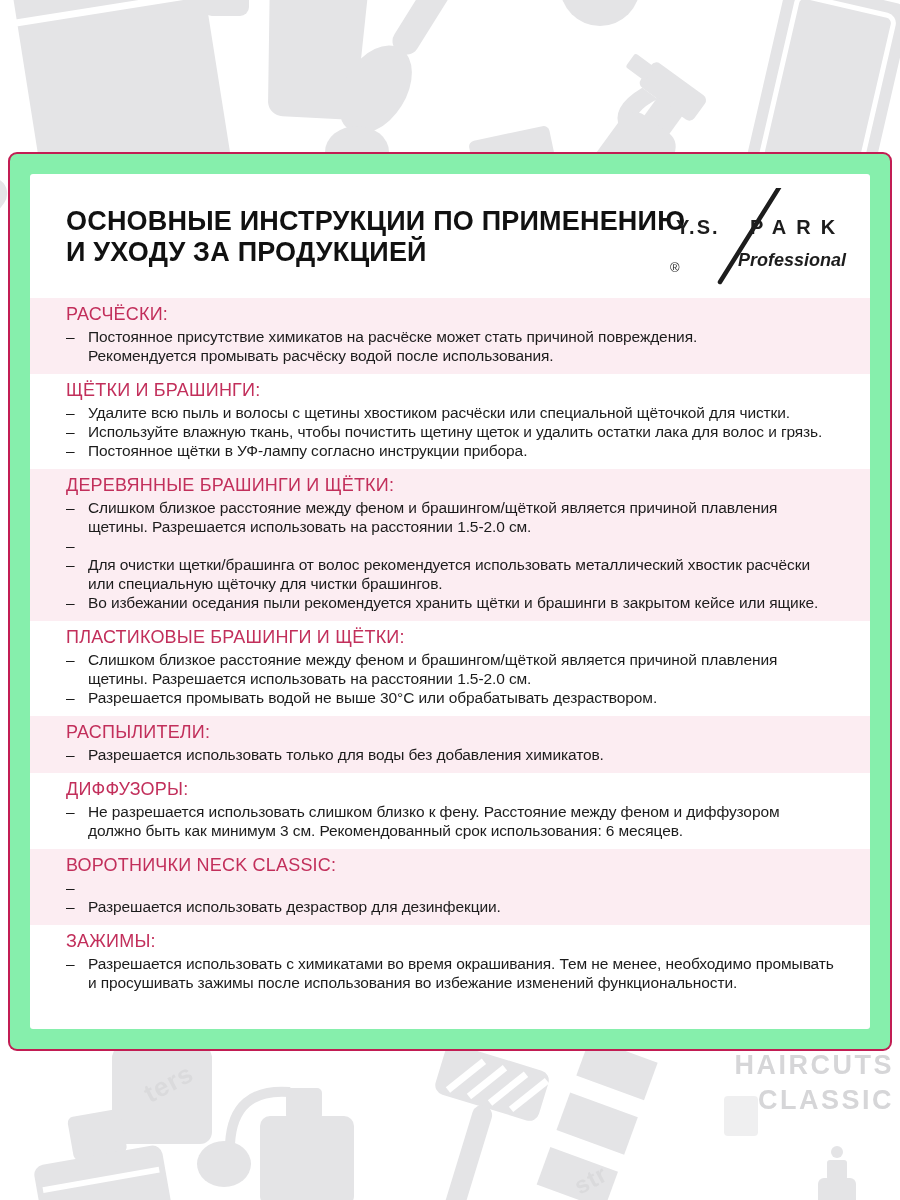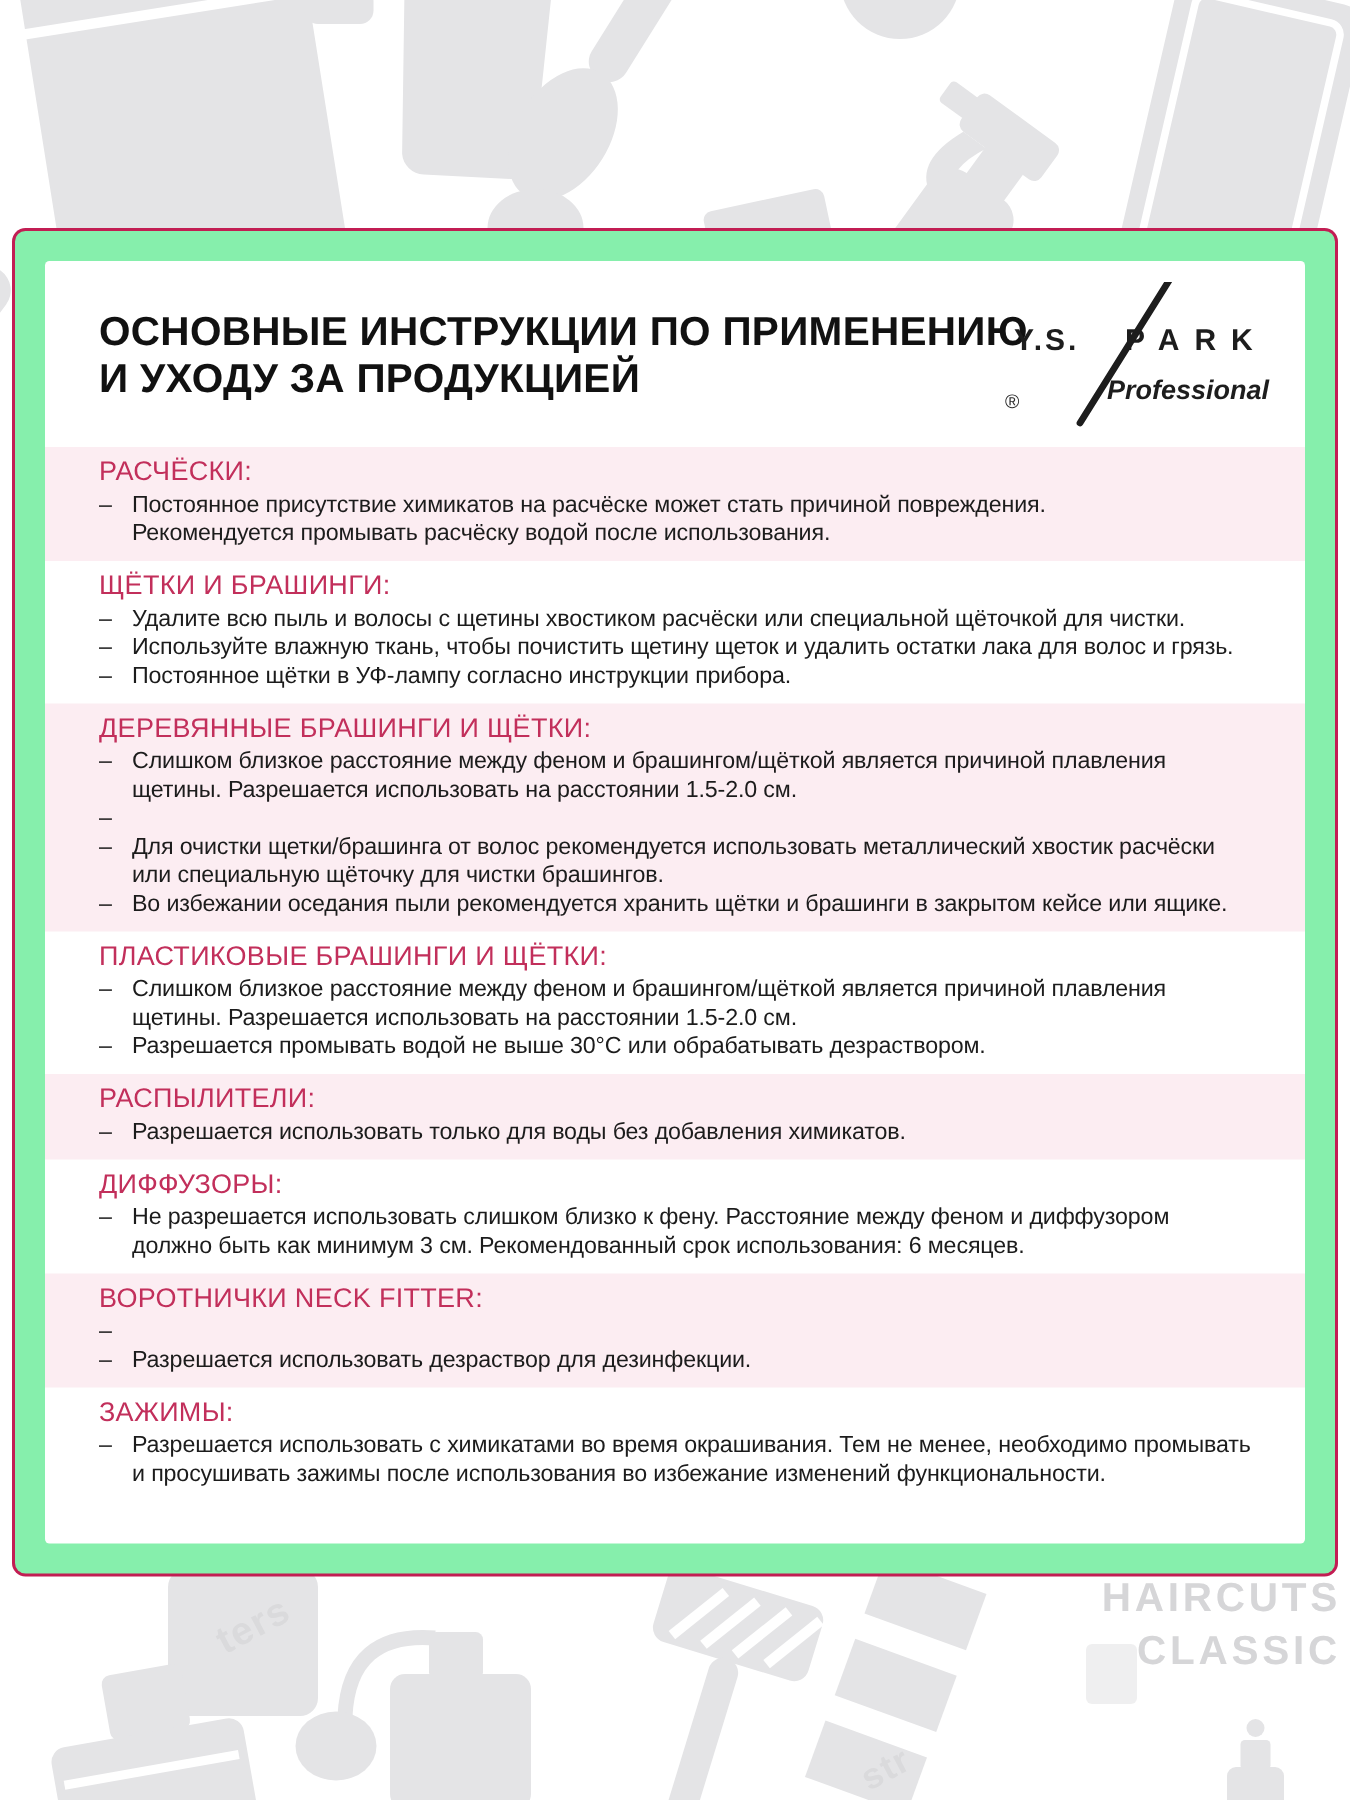--- a/index.html
+++ b/index.html
@@ -226,21 +226,21 @@
       <section class="sec">
         <h2>ДИФФУЗОРЫ:</h2>
         <div class="b">
           <span class="d">–</span>
           <p>Не разрешается использовать слишком близко к фену. Расстояние между феном и диффузором
 должно быть как минимум 3 см. Рекомендованный срок использования: 6 месяцев.</p>
         </div>
       </section>
 
       <section class="sec pink">
-        <h2>ВОРОТНИЧКИ NECK FITTER:</h2>
+        <h2>ВОРОТНИЧКИ NECK CLASSIC:</h2>
         <div class="b">
           <span class="d">–</span>
         </div>
         <div class="b">
           <span class="d">–</span>
           <p>Разрешается использовать дезраствор для дезинфекции.</p>
         </div>
       </section>
 
       <section class="sec">

